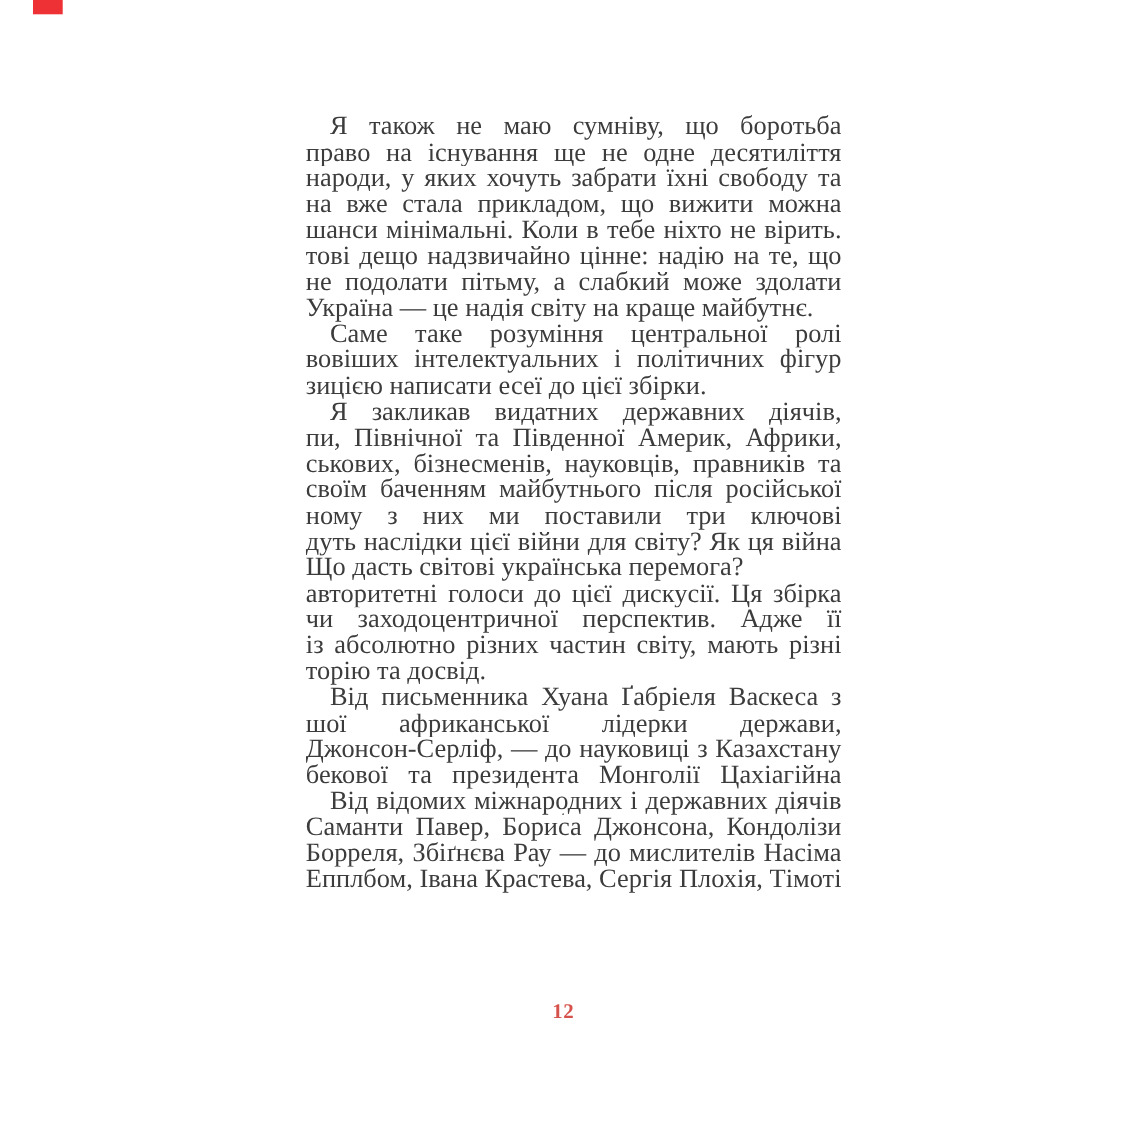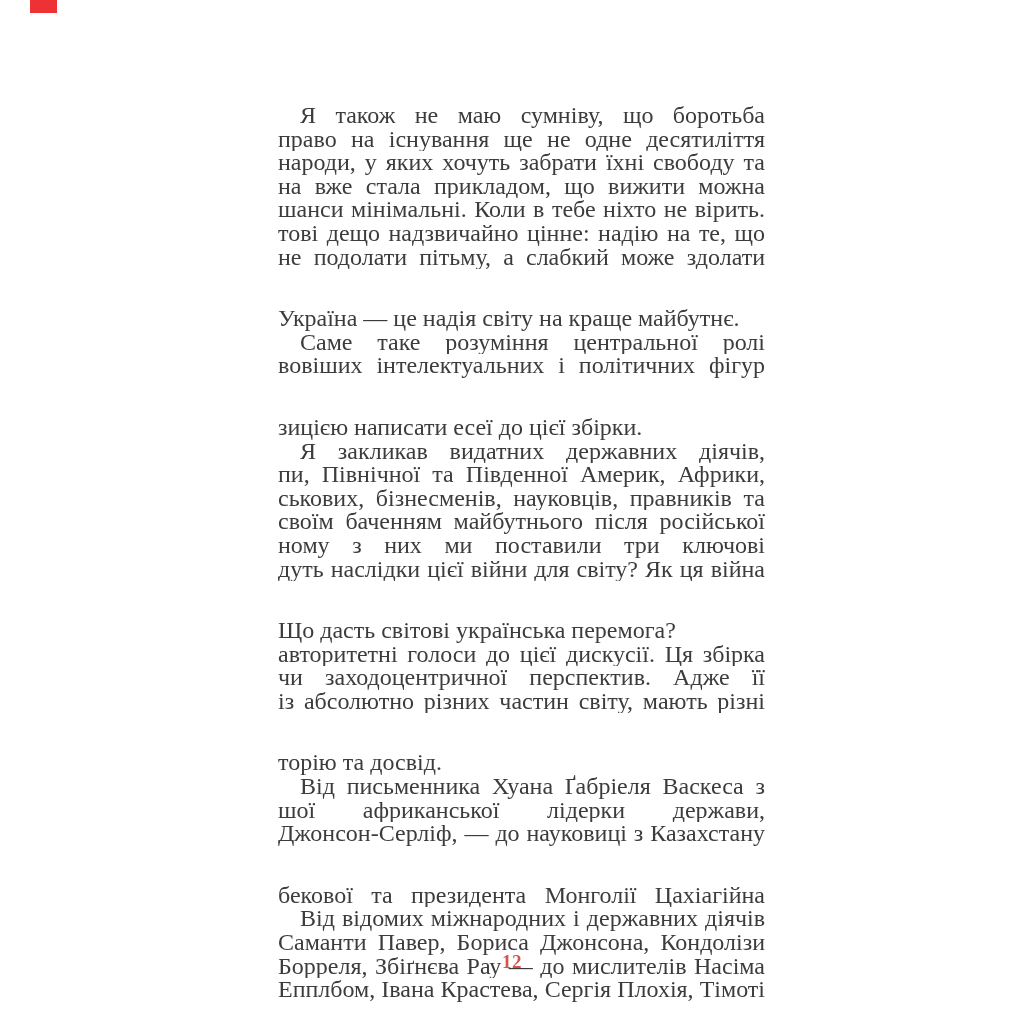--- a/index.html
+++ b/index.html
@@ -35,29 +35,28 @@
     font-size: 24px;
     line-height: 23.6px;
     height: 23.6px;
     overflow: hidden;
     text-align: justify;
     text-align-last: justify;
     white-space: normal;
   }
   .ln.end {
     text-align-last: left;
-    margin-top: 38px;
   }
   .ln.indent {
     text-indent: 22px;
   }
   .footer {
     position: absolute;
     left: 0;
-    top: 951px;
+    top: 909px;
     width: 1024px;
     text-align: center;
   }
   .page-number {
     font-size: 19px;
     font-weight: bold;
     letter-spacing: 0.5px;
     line-height: 22px;
   }
 </style>

